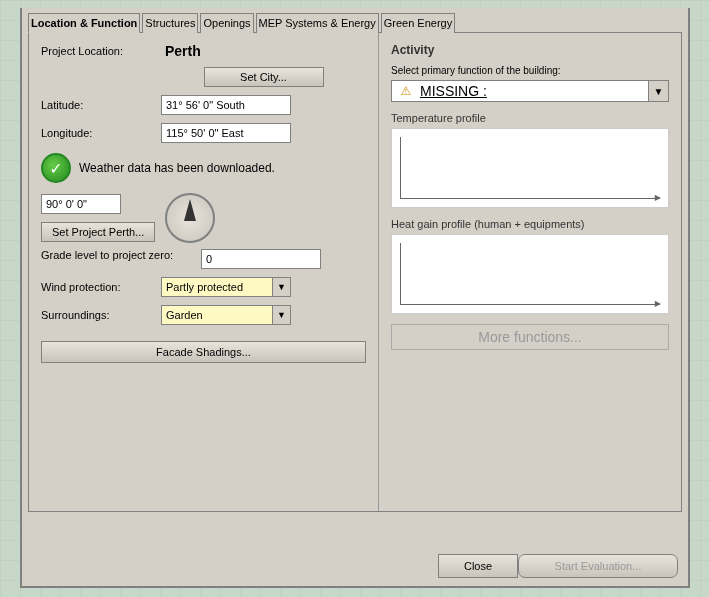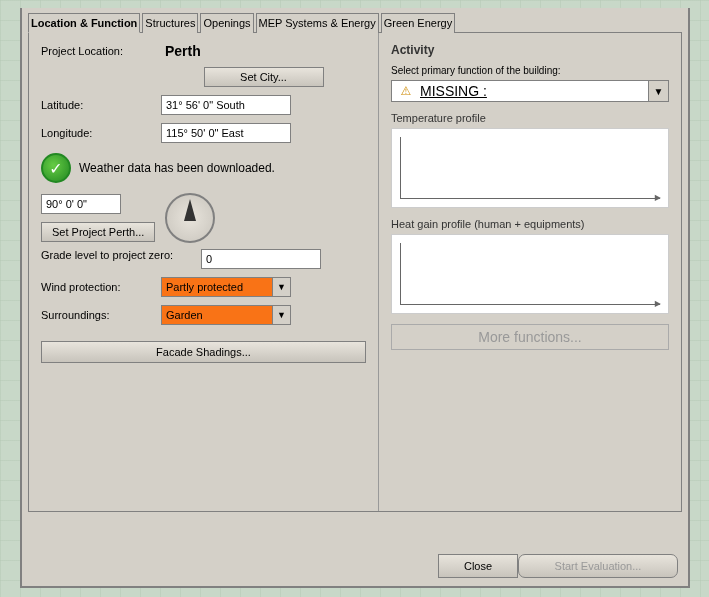--- a/index.html
+++ b/index.html
@@ -321,21 +321,21 @@
     .start-eval-btn {
       width: 160px;
       padding: 5px;
       color: #999;
     }
 
     
     .dropdown-wrapper {
       display: flex;
       border: 1px solid #808080;
-      background: #f97316;
+      background: #fef9c3;
       height: 20px;
       width: 130px;
     }
     .dropdown-text {
       flex: 1;
       font-size: 11px;
       padding: 0 4px;
       display: flex; align-items: center;
     }
     .dropdown-arrow {

